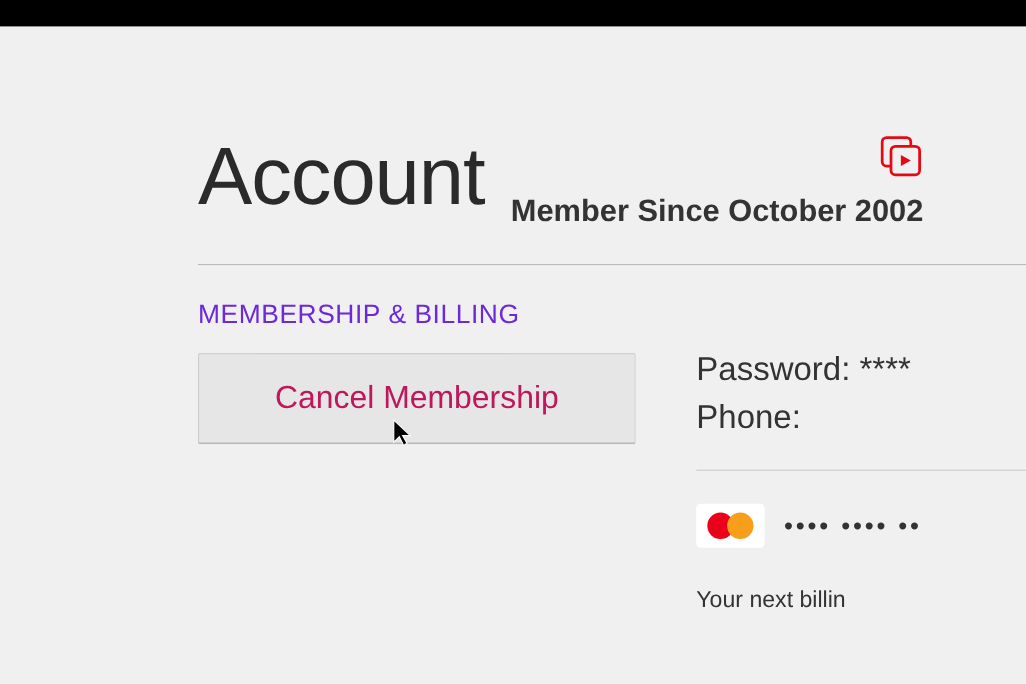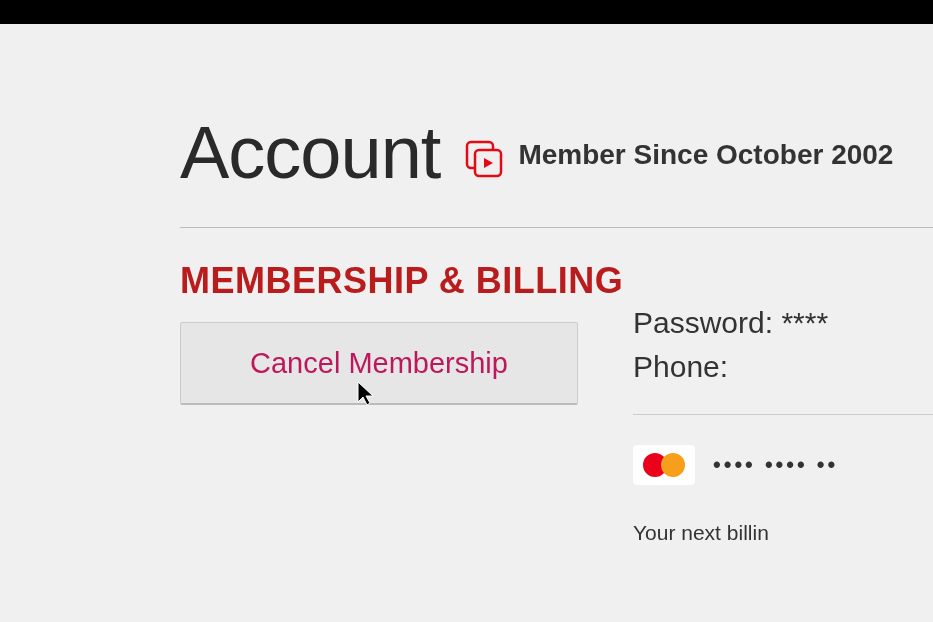--- a/index.html
+++ b/index.html
@@ -30,23 +30,24 @@
       gap: 24px;
     }
     .page-title {
       font-size: 74px;
       font-weight: 400;
       color: #2a2a2a;
       letter-spacing: -1px;
     }
     .member-since-wrap {
       display: flex;
-      align-items: flex-start;
+      align-items: flex-end;
       gap: 14px;
       margin-top: 12px;
+      flex-direction: column;
     }
     .member-icon {
       width: 40px;
       height: 40px;
     }
     .member-since-text {
       font-size: 28px;
       font-weight: 700;
       color: #333;
     }
@@ -57,23 +58,23 @@
       width: 100%;
     }
     .section-row {
       display: flex;
       margin-top: 32px;
     }
     .section-left {
       width: 540px;
     }
     .section-title {
-      font-size: 36px;
-      font-weight: 700;
-      color: #b91c1c;
+      font-size: 24px;
+      font-weight: 400;
+      color: #6d28d9;
       letter-spacing: 0.5px;
     }
     .cancel-button {
       margin-top: 20px;
       width: 398px;
       height: 83px;
       background: #e6e6e6;
       border: 1px solid #ccc;
       border-bottom: 2px solid #bbb;
       border-radius: 2px;

